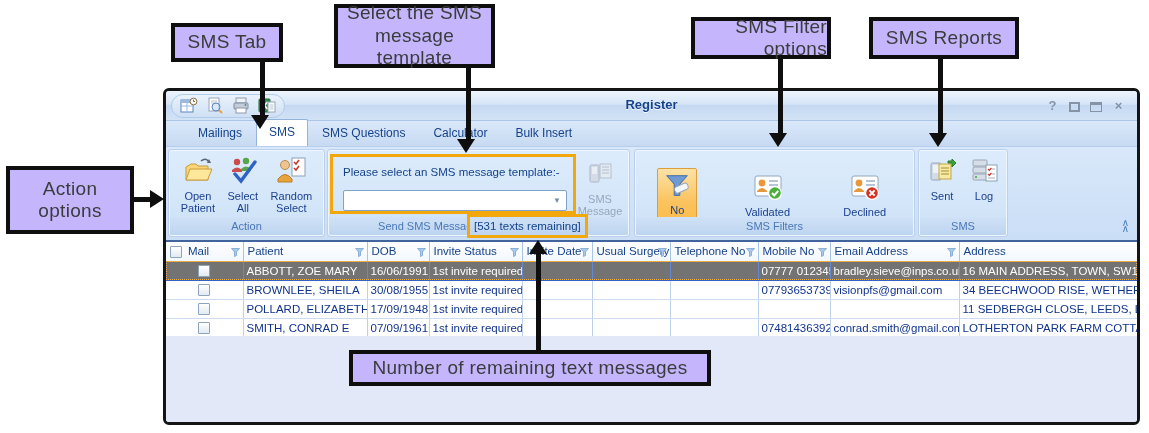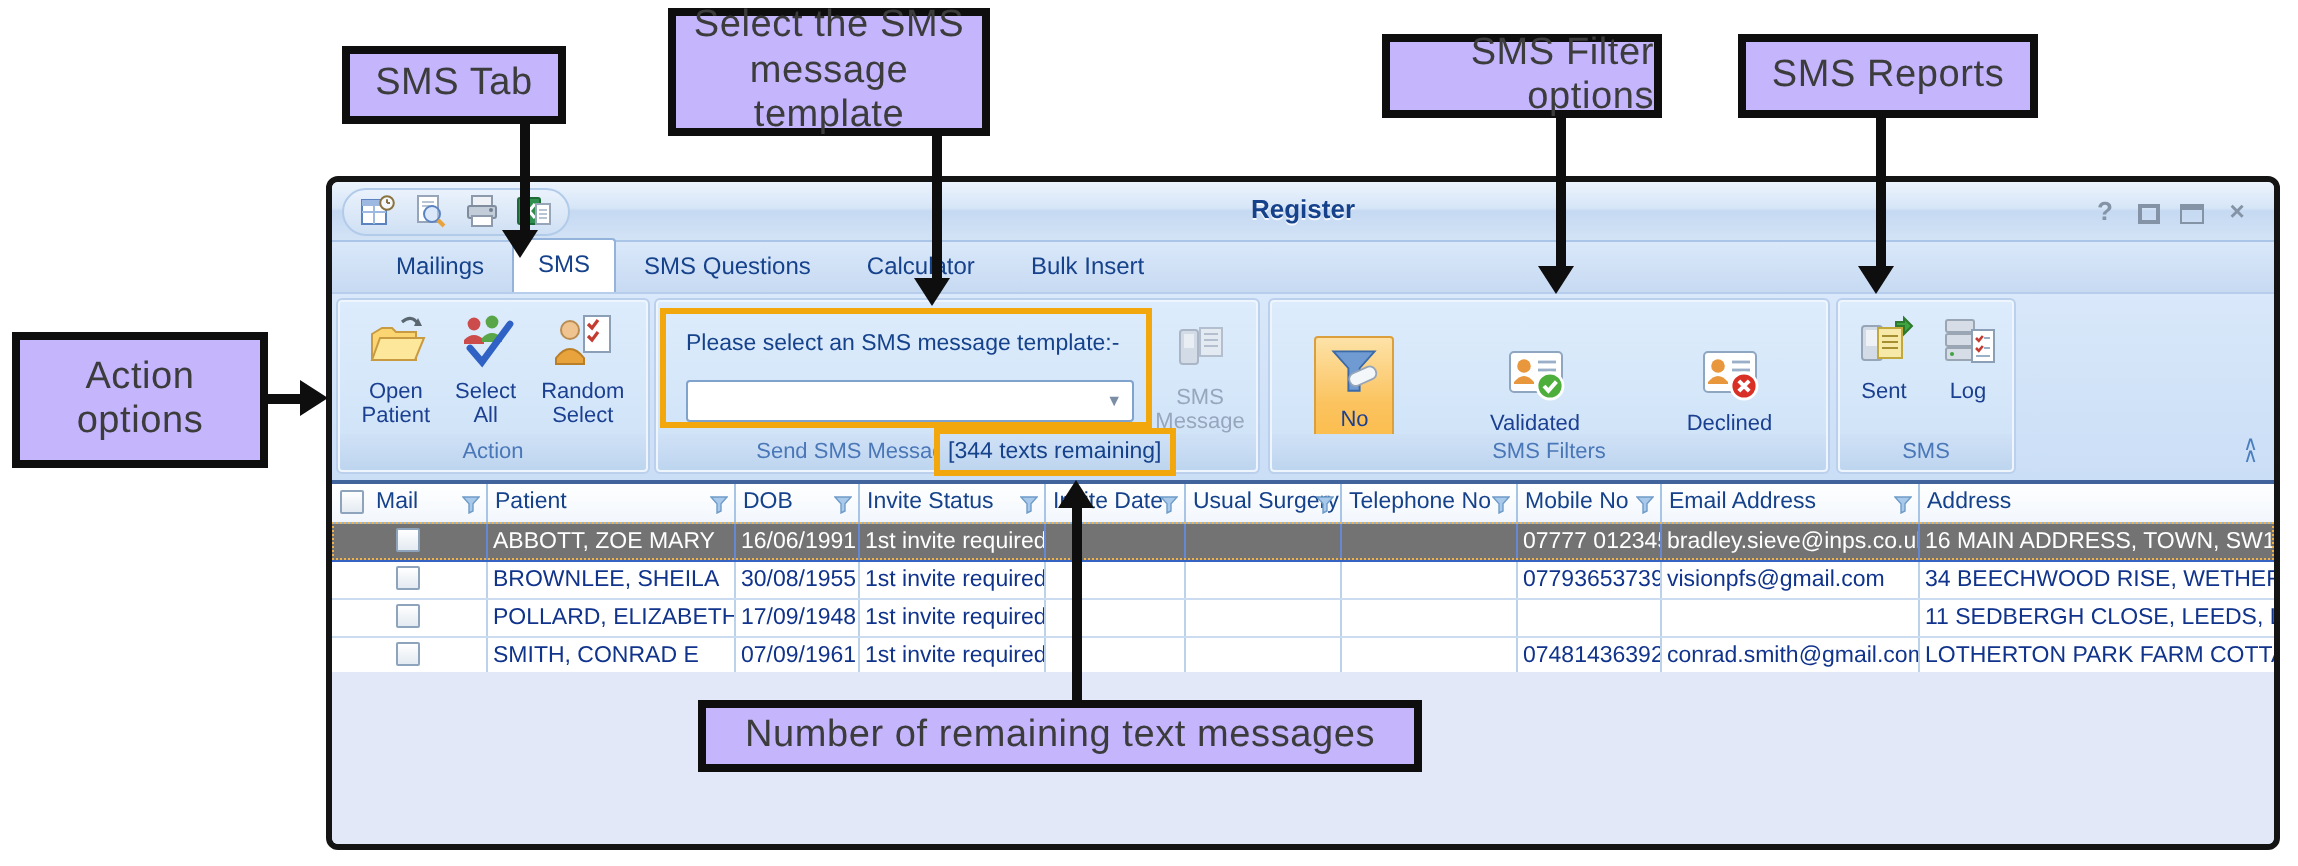--- a/index.html
+++ b/index.html
@@ -201,21 +201,21 @@
                 <line x1="18" y1="9" x2="25" y2="9" stroke="#b3bfce"></line>
                 <line x1="18" y1="12" x2="25" y2="12" stroke="#b3bfce"></line>
                 <line x1="18" y1="15" x2="25" y2="15" stroke="#b3bfce"></line>
               </svg>
             <span>SMS
 Message</span>
           </div>
           <div class="gtitle" style="right:96px; text-align:center;">Send SMS Messages</div>
           <div class="gtitle" style="left:auto; width:95px;"></div>
           <div class="remaining-box">
-            <span>[344 texts remaining]</span>
+            <span>[531 texts remaining]</span>
           </div>
         </div>
 
         <div class="group" style="left:468px; width:281px;">
           <div style="display:flex; justify-content:space-evenly; padding-top:18px; align-items:flex-start;">
             <div class="btn active" style="width:40px;">
               <svg width="30" height="30" viewBox="0 0 32 32">
                   <path d="M5 5 H27 L19 14 V26 H13 V14 Z" fill="#6f9ad2" stroke="#3a6aa8"></path>
                   <rect x="13" y="15" width="15" height="7" rx="3.2" fill="#f4f7fa" stroke="#97a5b8" transform="rotate(-24 20 18)"></rect>
                 </svg>

